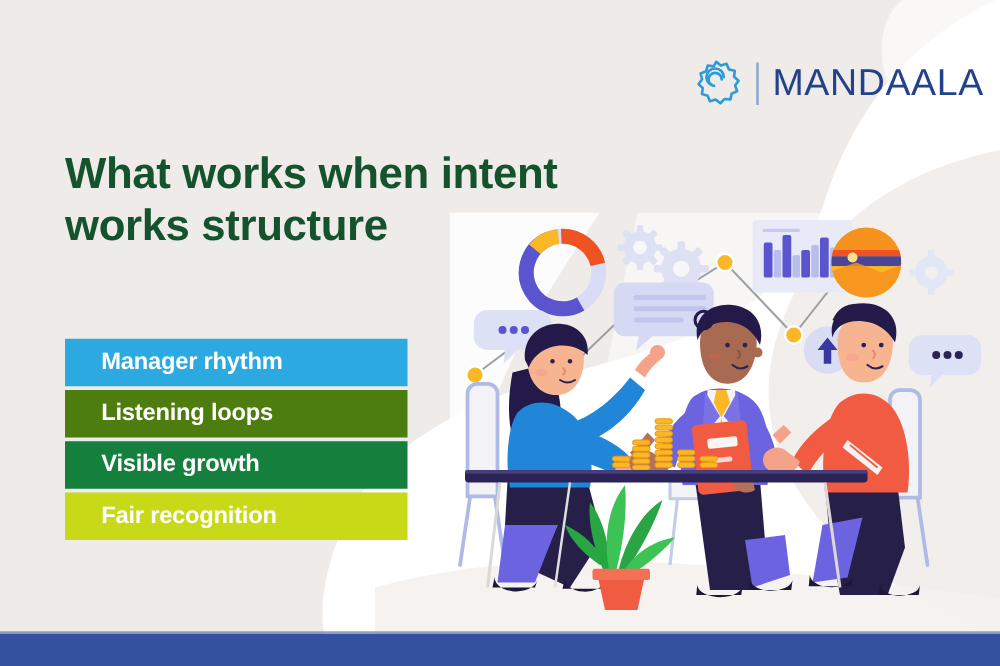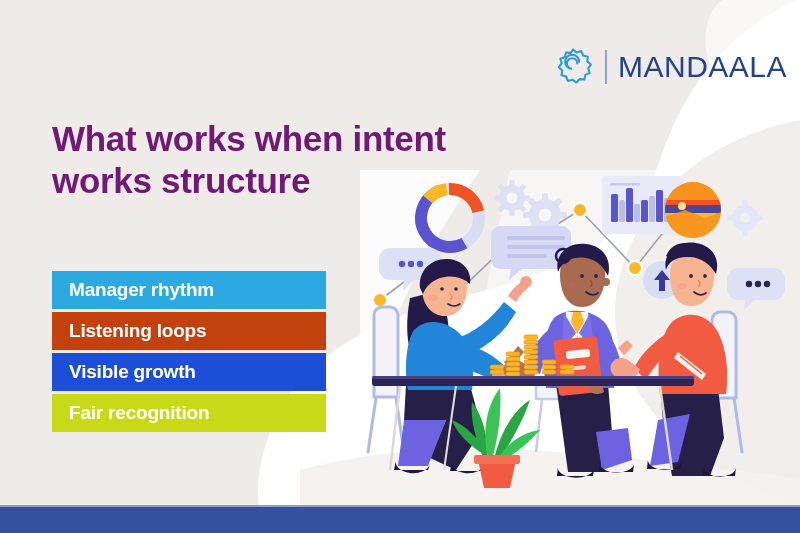--- a/index.html
+++ b/index.html
@@ -25,31 +25,31 @@
   .logo-text {
     font-size:30px; font-weight:400; letter-spacing:0.5px;
     color:#22428C; line-height:1; white-space:nowrap;
     font-family:"Liberation Sans", sans-serif;
   }
 
   
   .headline {
     position:absolute; left:52px; top:118px; width:420px;
     font-size:35px; font-weight:700; line-height:1.20;
-    color:#701a75; letter-spacing:-0.3px;
+    color:#14532d; letter-spacing:-0.3px;
     z-index:30;
   }
   .headline .ln { display:block; }
 
   
   .bars { position:absolute; left:52px; top:271px; width:274px; z-index:30; }
   .bar {
     height:38px; margin-bottom:3px;
     display:flex; align-items:center;
-    padding-left:17px;
+    padding-left:29px;
   }
   .bar:last-child { margin-bottom:0; }
   .bar-label {
     color:#FFFFFF; font-size:19px; font-weight:700;
     letter-spacing:-0.2px; white-space:nowrap;
   }
 
   
   .bottom-bar {
     position:absolute; left:0; bottom:0; width:800px; height:26px;
@@ -387,24 +387,24 @@
 
   <h1 class="headline">
     <span class="ln">What works when intent</span>
     <span class="ln">works structure</span>
   </h1>
 
   <div class="bars">
     <div class="bar" style="background: rgb(43, 169, 224);">
       <span class="bar-label">Manager rhythm</span>
     </div>
-    <div class="bar" style="background: #c2410c;">
+    <div class="bar" style="background: #4d7c0f;">
       <span class="bar-label">Listening loops</span>
     </div>
-    <div class="bar" style="background: #1d4ed8;">
+    <div class="bar" style="background: #15803d;">
       <span class="bar-label">Visible growth</span>
     </div>
     <div class="bar" style="background: rgb(200, 217, 24);">
       <span class="bar-label">Fair recognition</span>
     </div>
   </div>
 
   <div class="bottom-hair"></div>
   <div class="bottom-bar" style="background: rgb(52, 81, 159);"></div>
 

